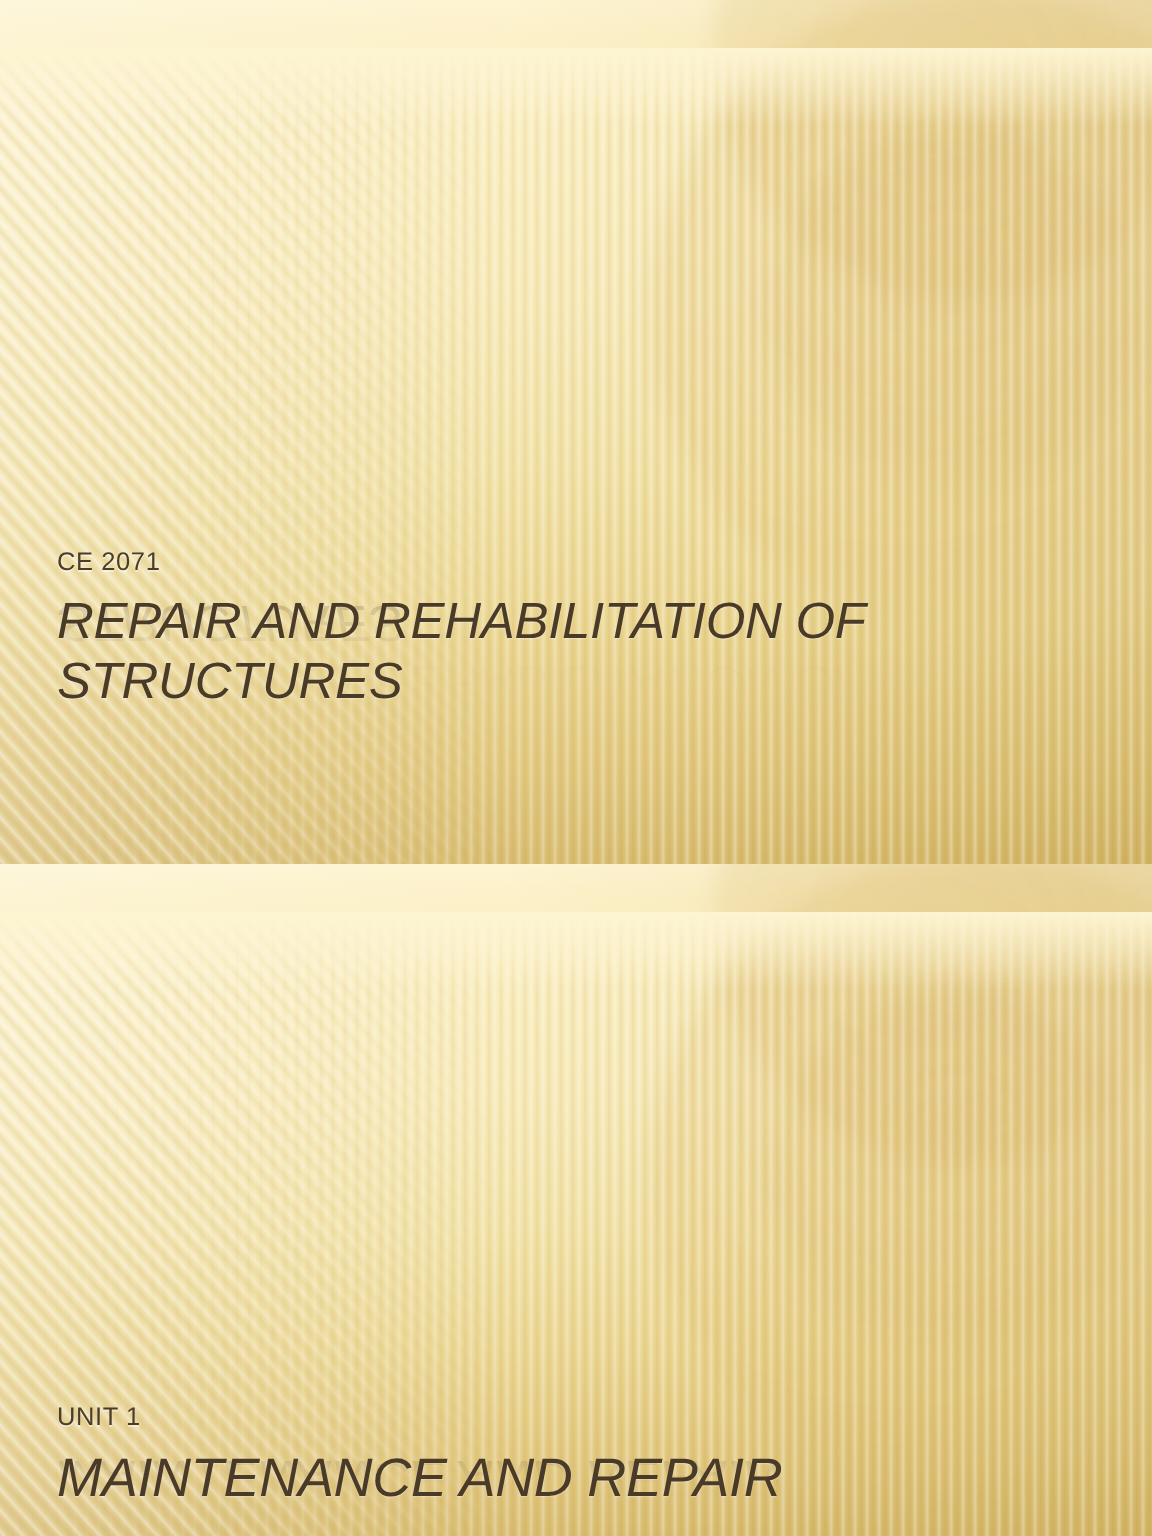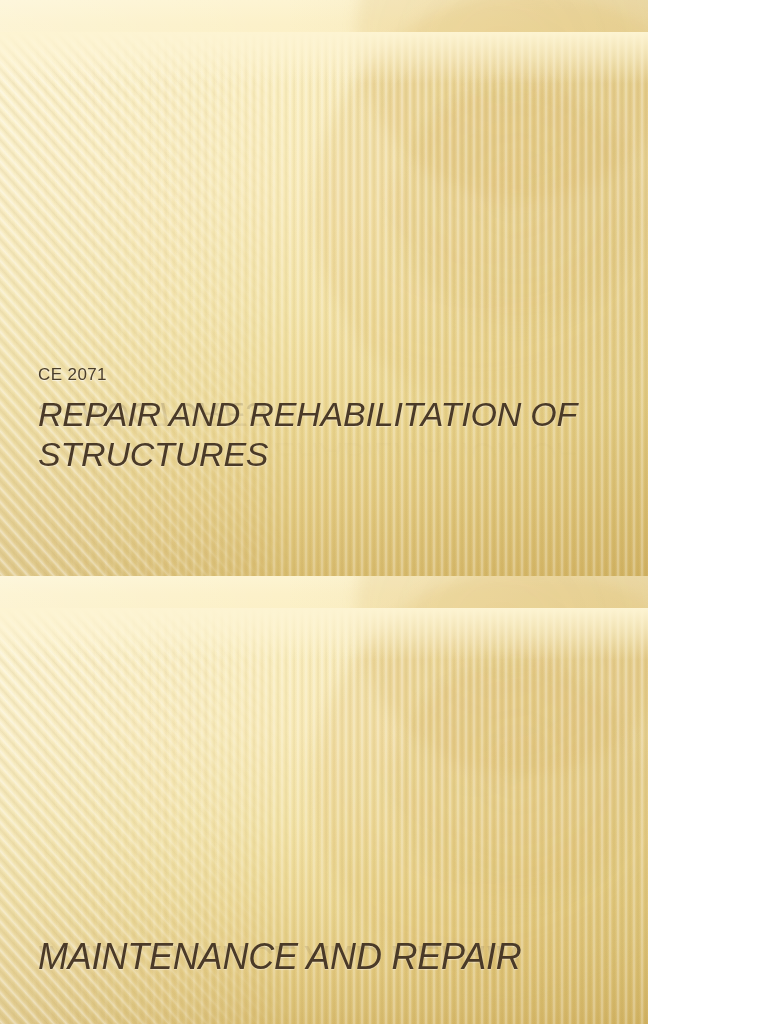--- a/index.html
+++ b/index.html
@@ -20,21 +20,21 @@
     width: 768px;
     height: 1024px;
     background: #ffffff;
     overflow: hidden;
   }
 
   
   .slide {
     position: absolute;
     left: 0;
-    width: 648px;
+    width: 768px;
     overflow: hidden;
     background: #fbf0c8;
   }
 
   #slide-1 { top: 0px;   height: 576px; }
   #slide-2 { top: 576px; height: 448px; }
 
   
   .bg-base {
     position: absolute;
@@ -288,20 +288,21 @@
       <div class="orb orb-c"></div>
     </div>
 
     <div class="bg-stripes">
       <div class="stripe-layer stripe-vert"></div>
       <div class="stripe-layer stripe-diag"></div>
       <div class="stripe-fade"></div>
     </div>
 
     <div class="slide-text">
+      <p class="eyebrow">UNIT 1</p>
 
       <div class="headline-wrap">
         <h1 class="headline">MAINTENANCE AND REPAIR</h1>
         <div class="headline-reflect" aria-hidden="true">MAINTENANCE AND REPAIR</div>
       </div>
     </div>
   </section>
 
 </div>
 

